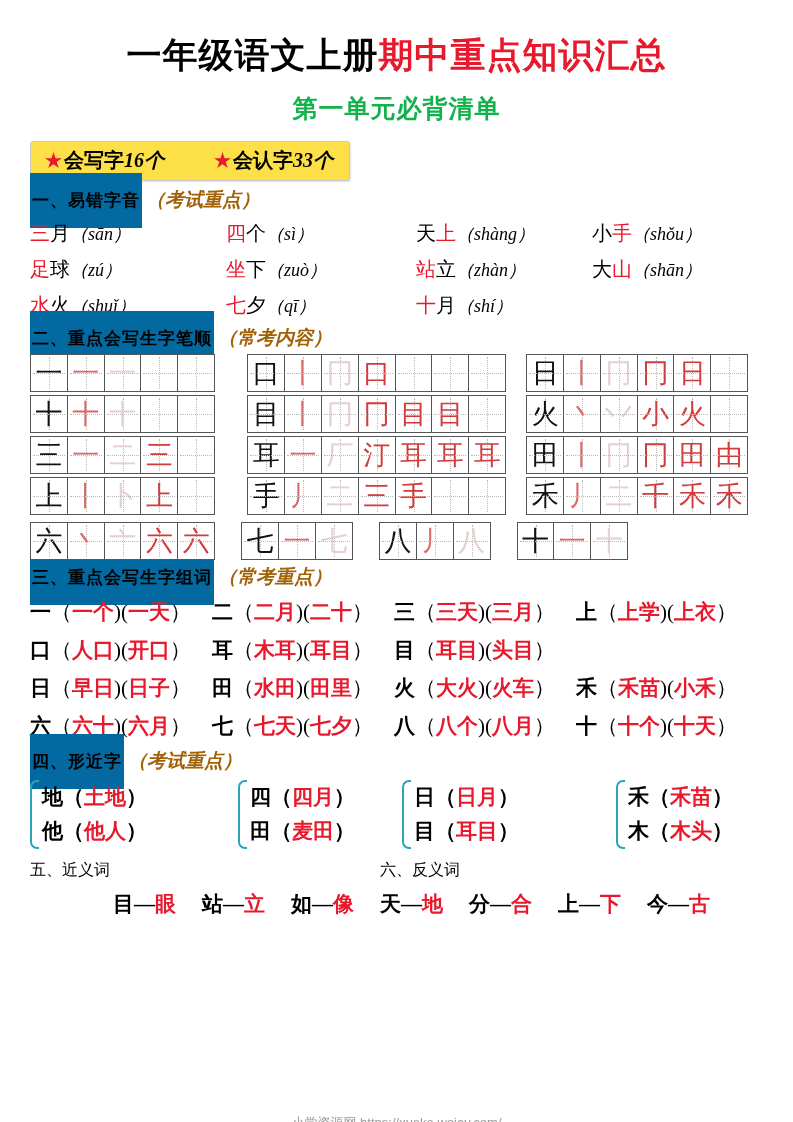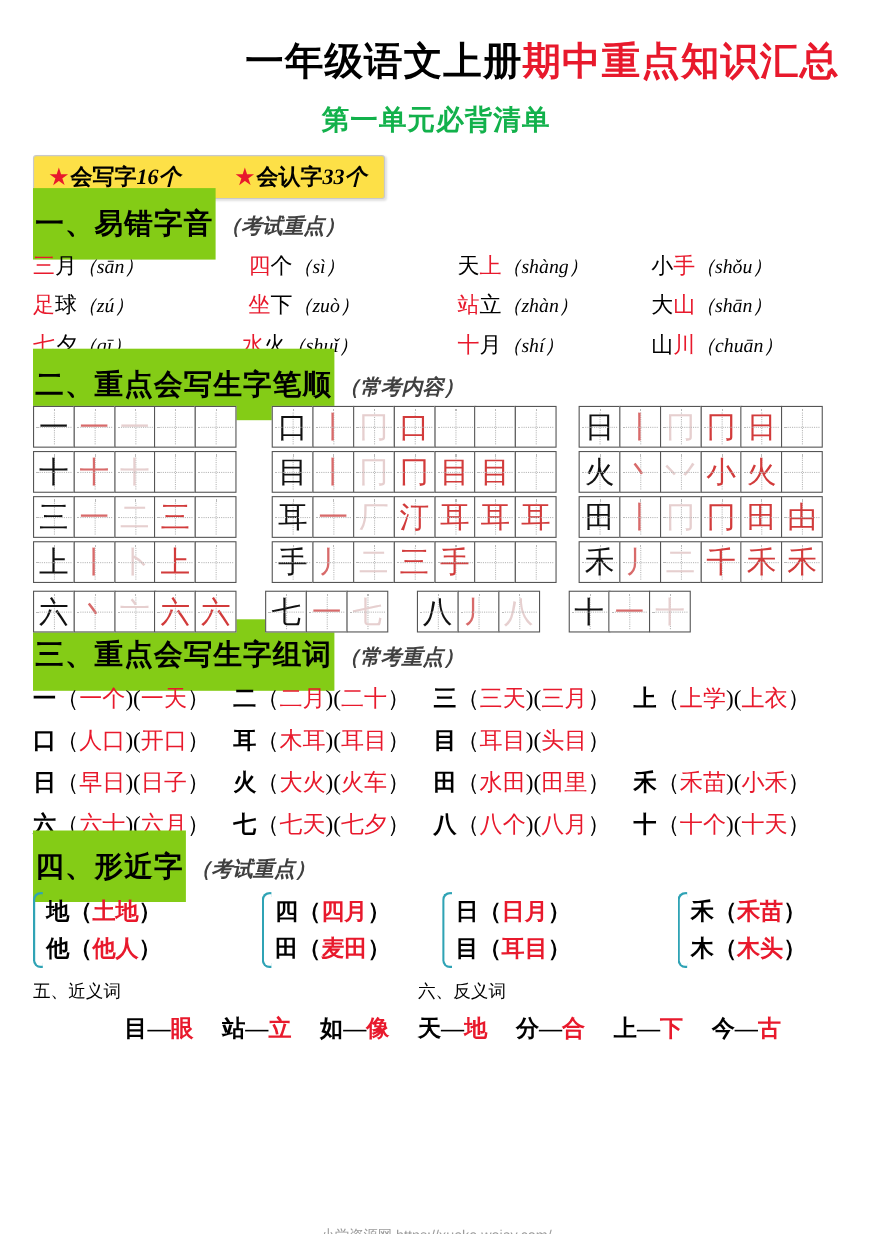--- a/index.html
+++ b/index.html
@@ -5,21 +5,21 @@
   html,body{margin:0;padding:0;}
   body{
     width:793px;height:1122px;background:#ffffff;
     font-family:"Liberation Serif", "DejaVu Serif", serif;
     position:relative;overflow:hidden;
   }
   .page{position:relative;width:793px;height:1122px;box-sizing:border-box;padding:0 30px;}
 
   
   .title-main{
-    text-align:right;font-size:35px;font-weight:bold;letter-spacing:1px;
+    text-align:center;font-size:35px;font-weight:bold;letter-spacing:1px;
     margin-top:36px;line-height:1.15;white-space:nowrap;
   }
   .title-main .blk{color:#000;}
   .title-main .red{color:#e8192c;}
   .title-sub{
     text-align:center;font-size:25px;font-weight:bold;color:#12b14b;
     margin-top:16px;letter-spacing:1px;
   }
 
   
@@ -29,24 +29,24 @@
     padding:5px 16px 6px 14px;box-shadow:1px 1px 2px rgba(0,0,0,.12);
   }
   .badge .item{display:inline-block;font-size:20px;font-weight:bold;color:#000;white-space:nowrap;}
   .badge .item + .item{margin-left:46px;}
   .badge .star{color:#e8192c;font-size:19px;margin-right:2px;}
   .badge .it{font-style:italic;}
 
   
   .sec-head{margin-top:9px;white-space:nowrap;line-height:1.1;}
   .sec-head .hl{
-    background:#84cc16;color:#000;font-size:26px;font-weight:bold;
+    background:#0369a1;color:#000;font-size:17px;font-weight:bold;
     padding:18px 2px;letter-spacing:1px;
   }
-  .sec-head .note{color:#404040;font-size:19px;font-weight:bold;margin-left:4px;font-style:italic;}
+  .sec-head .note{color:#a16207;font-size:19px;font-weight:bold;margin-left:4px;font-style:italic;}
 
   
   .py-row{display:flex;margin-top:9px;font-size:20px;white-space:nowrap;align-items:baseline;}
   .py-item{color:#000;font-weight:500;}
   .py-item .r{color:#e8192c;}
   .py-item .b{color:#000;}
   .py-item .py{font-style:italic;font-family:"Liberation Serif",serif;font-size:18px;}
   .py-c1{width:196px;}
   .py-c2{width:190px;}
   .py-c3{width:176px;}
@@ -73,21 +73,21 @@
   .cell.full .ch{color:#111;}
   .cell.part .ch{color:#d23b3b;}
   .cell.part.f1 .ch{color:#d86a6a;}
   .cell.ghost .ch{color:#e6cfcf;}
   .cell.blank .ch{content:"";}
 
   
   .w-row{display:flex;margin-top:10px;font-size:21px;white-space:nowrap;align-items:baseline;}
   .w-item{color:#000;}
   .w-item .hd{color:#000;font-weight:600;}
-  .w-item .rd{color:#e8192c;font-weight:400;}
+  .w-item .rd{color:#e8192c;font-weight:700;}
   .w-item .pk{color:#000;}
   .w-c{width:182px;}
   .w-c:last-child{width:auto;}
 
   
   .brace-row{display:flex;margin-top:8px;}
   .bpair{display:flex;align-items:stretch;}
   .brace{
     width:7px;border-left:2.5px solid #2fa3b5;border-top:2.5px solid #2fa3b5;
     border-bottom:2.5px solid #2fa3b5;border-radius:7px 0 0 7px;margin-right:3px;
@@ -149,24 +149,23 @@
         <div class="py-item py-c3"><span class="b">天</span><span class="r">上</span><span class="py">（shàng）</span></div>
         <div class="py-item py-c4"><span class="b">小</span><span class="r">手</span><span class="py">（shǒu）</span></div>
       </div>
       <div class="py-row">
         <div class="py-item py-c1"><span class="r">足</span><span class="b">球</span><span class="py">（zú）</span></div>
         <div class="py-item py-c2"><span class="r">坐</span><span class="b">下</span><span class="py">（zuò）</span></div>
         <div class="py-item py-c3"><span class="r">站</span><span class="b">立</span><span class="py">（zhàn）</span></div>
         <div class="py-item py-c4"><span class="b">大</span><span class="r">山</span><span class="py">（shān）</span></div>
       </div>
       <div class="py-row">
+        <div class="py-item py-c1"><span class="r">水</span><span class="b">火</span><span class="py">（shuǐ）</span></div>
         <div class="py-item py-c2"><span class="r">七</span><span class="b">夕</span><span class="py">（qī）</span></div>
-        <div class="py-item py-c1"><span class="r">水</span><span class="b">火</span><span class="py">（shuǐ）</span></div>
         <div class="py-item py-c3"><span class="r">十</span><span class="b">月</span><span class="py">（shí）</span></div>
-        <div class="py-item py-c4"><span class="b">山</span><span class="r">川</span><span class="py">（chuān）</span></div>
       </div>
     </div>
 
   <div class="sec-head">
     <span class="hl">二、重点会写生字笔顺</span><span class="note">（常考内容）</span>
   </div>
   <div class="stroke-area">
     <div class="sgroup">
       <div class="scol" id="scol-left" style="margin-right:32px;">
           <div class="srow">
@@ -479,22 +478,22 @@
         <div class="w-item w-c"><span class="hd">三</span><span class="pk">（</span><span class="rd">三天</span><span class="pk">)(</span><span class="rd">三月</span><span class="pk">）</span></div>
         <div class="w-item w-c"><span class="hd">上</span><span class="pk">（</span><span class="rd">上学</span><span class="pk">)(</span><span class="rd">上衣</span><span class="pk">）</span></div>
       </div>
       <div class="w-row">
         <div class="w-item w-c"><span class="hd">口</span><span class="pk">（</span><span class="rd">人口</span><span class="pk">)(</span><span class="rd">开口</span><span class="pk">）</span></div>
         <div class="w-item w-c"><span class="hd">耳</span><span class="pk">（</span><span class="rd">木耳</span><span class="pk">)(</span><span class="rd">耳目</span><span class="pk">）</span></div>
         <div class="w-item w-c"><span class="hd">目</span><span class="pk">（</span><span class="rd">耳目</span><span class="pk">)(</span><span class="rd">头目</span><span class="pk">）</span></div>
       </div>
       <div class="w-row">
         <div class="w-item w-c"><span class="hd">日</span><span class="pk">（</span><span class="rd">早日</span><span class="pk">)(</span><span class="rd">日子</span><span class="pk">）</span></div>
+        <div class="w-item w-c"><span class="hd">田</span><span class="pk">（</span><span class="rd">水田</span><span class="pk">)(</span><span class="rd">田里</span><span class="pk">）</span></div>
         <div class="w-item w-c"><span class="hd">火</span><span class="pk">（</span><span class="rd">大火</span><span class="pk">)(</span><span class="rd">火车</span><span class="pk">）</span></div>
-        <div class="w-item w-c"><span class="hd">田</span><span class="pk">（</span><span class="rd">水田</span><span class="pk">)(</span><span class="rd">田里</span><span class="pk">）</span></div>
         <div class="w-item w-c"><span class="hd">禾</span><span class="pk">（</span><span class="rd">禾苗</span><span class="pk">)(</span><span class="rd">小禾</span><span class="pk">）</span></div>
       </div>
       <div class="w-row">
         <div class="w-item w-c"><span class="hd">六</span><span class="pk">（</span><span class="rd">六十</span><span class="pk">)(</span><span class="rd">六月</span><span class="pk">）</span></div>
         <div class="w-item w-c"><span class="hd">七</span><span class="pk">（</span><span class="rd">七天</span><span class="pk">)(</span><span class="rd">七夕</span><span class="pk">）</span></div>
         <div class="w-item w-c"><span class="hd">八</span><span class="pk">（</span><span class="rd">八个</span><span class="pk">)(</span><span class="rd">八月</span><span class="pk">）</span></div>
         <div class="w-item w-c"><span class="hd">十</span><span class="pk">（</span><span class="rd">十个</span><span class="pk">)(</span><span class="rd">十天</span><span class="pk">）</span></div>
       </div>
     </div>
 

